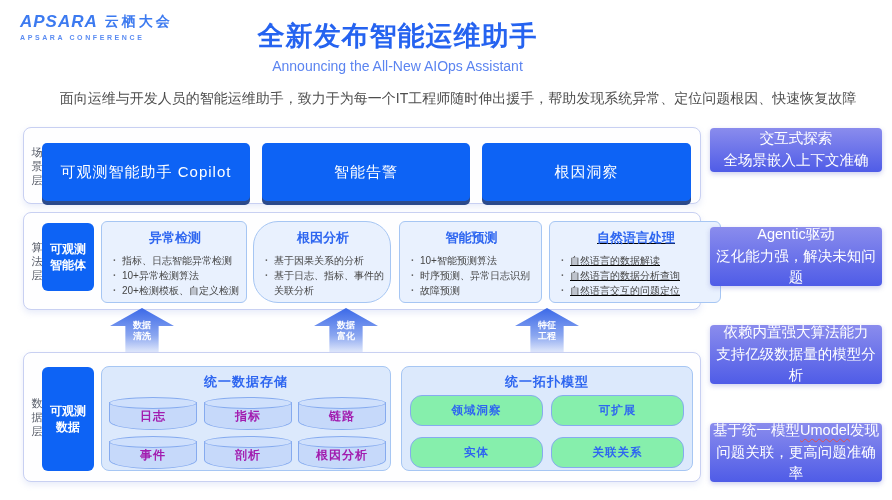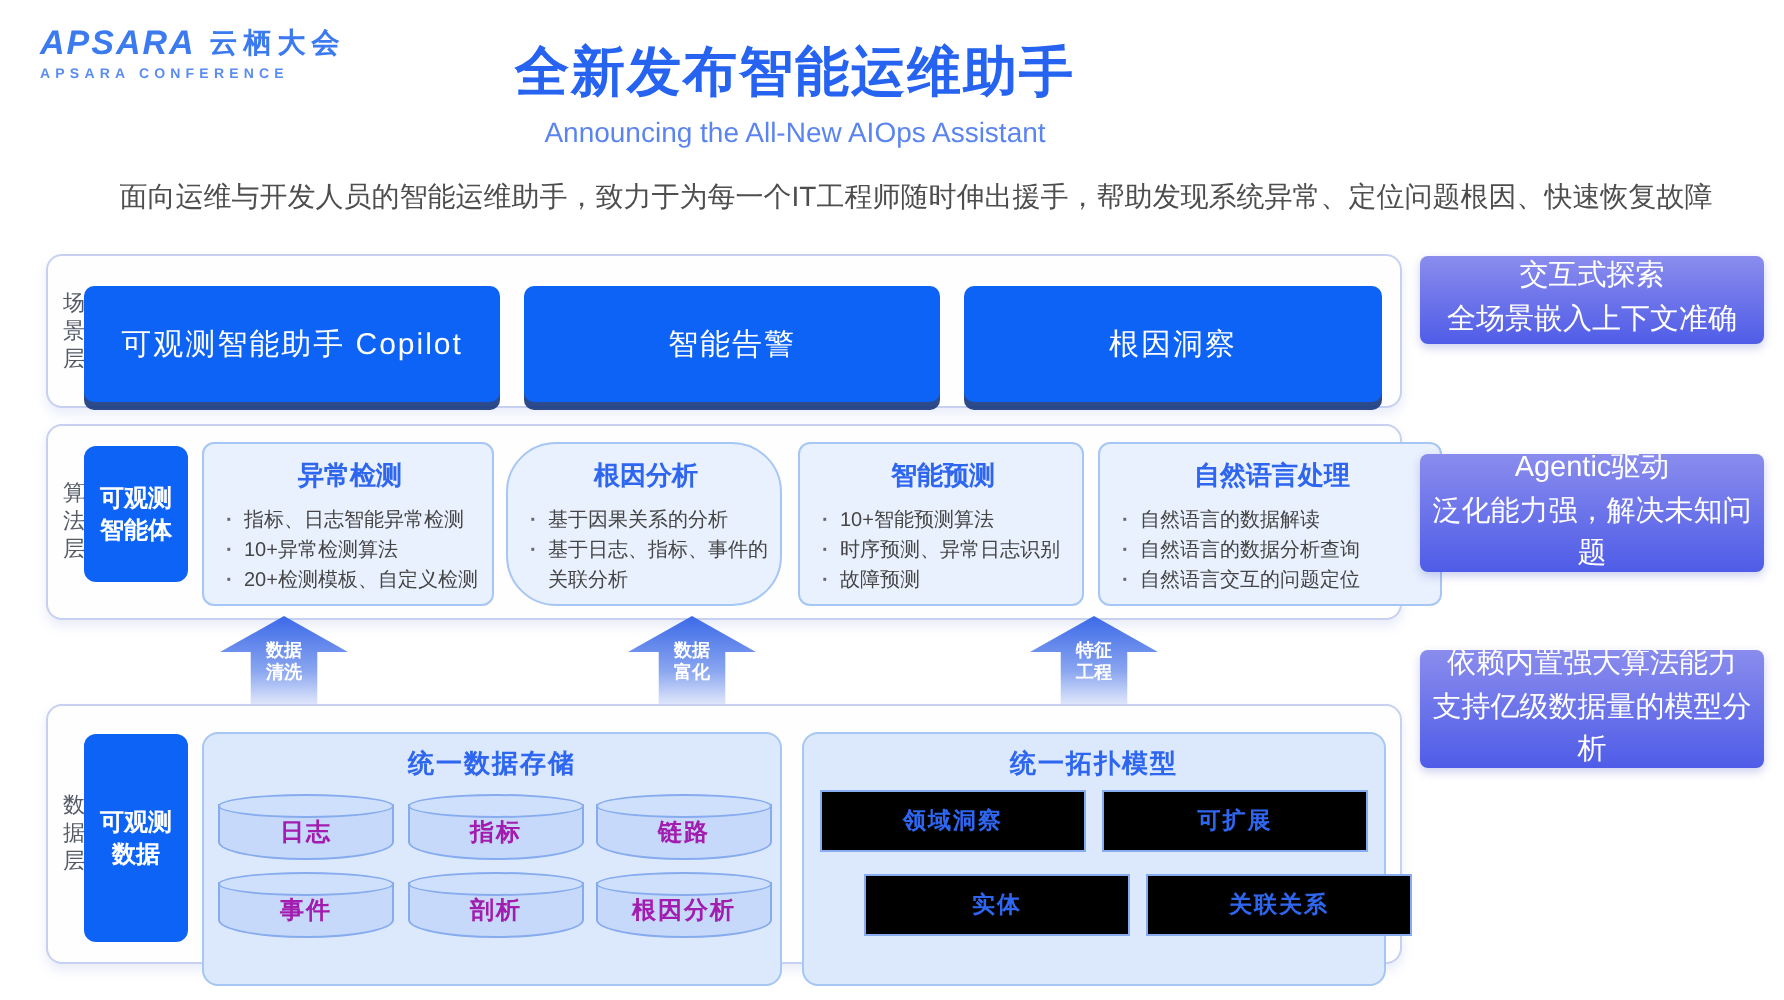--- a/index.html
+++ b/index.html
@@ -48,60 +48,60 @@
               display:flex; align-items:center; justify-content:center; padding:0 4px; }
   .side-box.algo { left:18px; top:10px; width:52px; height:68px; }
   .side-box.data { left:18px; top:14px; width:52px; height:104px; }
 
   
   .algo-card { position:absolute; top:8px; height:82px; background:#e9f1fe;
                border:1px solid #a6c6f3; border-radius:6px; padding:7px 6px 0 8px; }
   .algo-card.c1 { left:77px;  width:146px; }
   .algo-card.c2 { left:229px; width:138px;border-radius:25px; }
   .algo-card.c3 { left:375px; width:143px; }
-  .algo-card.c4 { left:525px; width:172px; }
+  .algo-card.c4 { left:525px; width:172px;text-decoration:underline; }
   .algo-card-title { text-align:center; font-size:13px; font-weight:bold; color:#2e66f0; }
   .algo-bullets { margin-top:6px; }
   .bullet { position:relative; padding-left:12px; font-size:10px; line-height:1.5; color:#454545; }
   .bullet::before { content:"·"; position:absolute; left:3px; top:0; color:#666; font-weight:bold; }
 
   
   .up-arrow { position:absolute; top:308px; width:64px; height:50px;
               clip-path:polygon(50% 0, 100% 36%, 76% 36%, 76% 100%, 24% 100%, 24% 36%, 0 36%);
               background:linear-gradient(180deg, #3b69e8 0%, #8aa6f0 55%, rgba(222,232,252,0) 100%); }
   .up-arrow.a1 { left:110px; } .up-arrow.a2 { left:314px; } .up-arrow.a3 { left:515px; }
   .arrow-label { position:absolute; left:0; right:0; top:12px; text-align:center;
                  font-size:9px; line-height:1.25; color:#fff; font-weight:bold; }
 
   
-  .inner-panel { position:absolute; top:13px; height:127px; background:#dce9fc;
+  .inner-panel { position:absolute; top:13px; height:105px; background:#dce9fc;
                  border:1px solid #a6c6f3; border-radius:8px; }
   .inner-panel.storage { left:77px;  width:290px; }
   .inner-panel.topology{ left:377px; width:292px; }
   .inner-title { position:absolute; top:6px; left:0; right:0; text-align:center;
                  font-size:13px; font-weight:bold; color:#2e66f0; letter-spacing:1px; }
 
   
   .cyl { position:absolute; width:88px; height:28px; background:#c6d9fa;
          border:1px solid #86abef; border-top:none;
          border-radius:0 0 44px 44px / 0 0 9px 9px;
          display:flex; align-items:center; justify-content:center; }
   .cyl::before { content:""; position:absolute; left:-1px; right:-1px; top:-5px; height:10px;
                  background:#cfe0fc; border:1px solid #86abef; border-radius:50%; }
   .cyl-label { position:relative; z-index:1; font-size:12px; font-weight:bold; color:#a21caf;
                letter-spacing:1px; padding-top:2px; }
   .cyl.r1 { top:35px; } .cyl.r2 { top:74px; }
   .cyl.col1 { left:7px; } .cyl.col2 { left:102px; } .cyl.col3 { left:196px; }
 
   
-  .topo-box { position:absolute; width:133px; height:31px; background:#000000;
-              border:1px solid #86abef; border-radius:0; display:flex; align-items:center;
+  .topo-box { position:absolute; width:133px; height:31px; background:#86efac;
+              border:1px solid #86abef; border-radius:12px; display:flex; align-items:center;
               justify-content:center; font-size:11.5px; font-weight:bold; color:#2e66f0;
               letter-spacing:1px; }
-  .topo-box.r1 { top:28px; } .topo-box.r2 { top:70px;margin-left:22px; }
+  .topo-box.r1 { top:28px; } .topo-box.r2 { top:70px; }
   .topo-box.col1 { left:8px; } .topo-box.col2 { left:149px; }
 
   
   .hl { position:absolute; left:710px; width:172px; border-radius:4px;
         background:linear-gradient(180deg, #8a8ced 0%, #4f5ce7 100%);
         color:#fff; display:flex; flex-direction:column; align-items:center; justify-content:center;
         font-size:14.5px; line-height:1.5; text-align:center;
         box-shadow:0 2px 5px rgba(90,100,200,0.3); }
   .hl.h1 { top:128px; height:44px; }
   .hl.h2 { top:227px; height:59px; }
@@ -239,14 +239,20 @@
     <div>全场景嵌入上下文准确</div>
   </div>
   <div class="hl h2">
     <div>Agentic驱动</div>
     <div>泛化能力强，解决未知问题</div>
   </div>
   <div class="hl h3">
     <div>依赖内置强大算法能力</div>
     <div>支持亿级数据量的模型分析</div>
   </div>
+  <div class="hl h4">
+    <div>
+      <span>基于统一模型</span><span class="wavy">Umodel</span><span>发现</span>
+    </div>
+    <div>问题关联，更高问题准确率</div>
+  </div>
 
 </div>
 
 </body></html>

